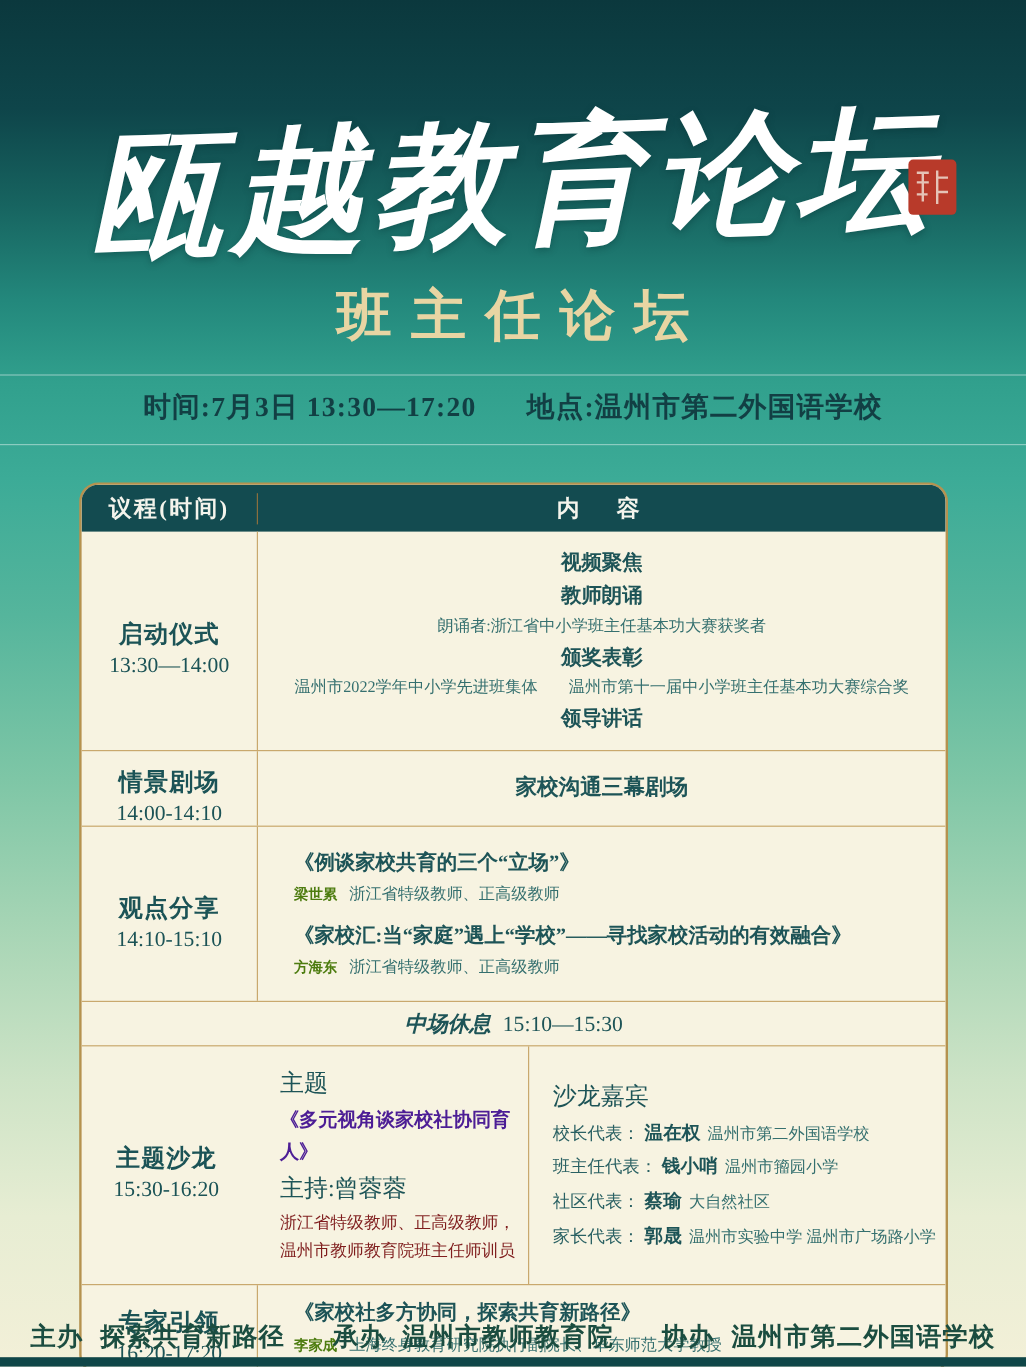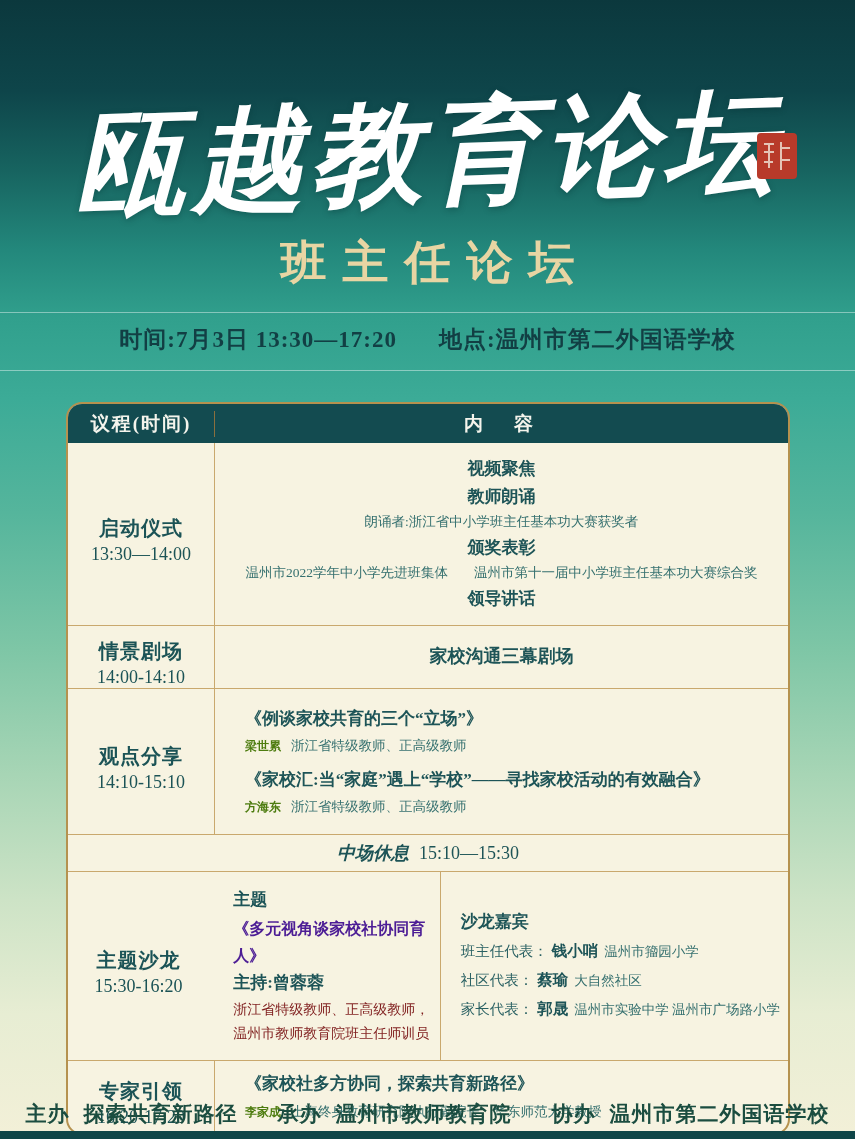--- a/index.html
+++ b/index.html
@@ -80,21 +80,21 @@
   .speaker-line:last-child { margin-bottom:0; }
   .speaker-name { font-weight:700; font-size:12px; color:#4d7c0f; margin-right:10px; }
   .speaker-title { font-size:13.5px; color:#35706f; }
   .break-cell { width:100%; display:flex; justify-content:center; align-items:center;
     gap:10px; font-size:18px; color:#1d5457; }
   .break-cell .bk-name { font-weight:700;font-style:italic; }
   .salon-left { width:237px; padding:14px 10px 14px 24px;
     display:flex; flex-direction:column; justify-content:center; }
   .salon-right { flex:1; border-left:1px solid #c9a86d; padding:12px 8px 12px 20px;
     display:flex; flex-direction:column; justify-content:center; }
-  .sl-h { font-weight:700; font-size:17px; line-height:1.7; color:#1d5457; }
+  .sl-h { font-weight:400; font-size:20px; line-height:1.7; color:#1d5457; }
   .sl-t { font-weight:700; font-size:16px; line-height:1.7; color:#4c1d95; }
   .sl-d { font-size:14px; line-height:1.7; color:#7f1d1d; }
   .guest-line { font-size:14.5px; line-height:1.85; white-space:nowrap; }
   .g-label { color:#2a6163; }
   .g-name { font-weight:700; color:#1d5457; margin:0 6px 0 4px; font-size:15.5px; }
   .g-org { color:#35706f; font-size:13.5px; }
   
   .footer {
     position:absolute; top:1100px; left:0; width:100%;
     display:flex; justify-content:center; gap:40px;
@@ -185,20 +185,21 @@
       </div>
       <div class="salon-left">
         <div class="sl-h">主题</div>
         <div class="sl-t">《多元视角谈家校社协同育人》</div>
         <div class="sl-h">主持:曾蓉蓉</div>
         <div class="sl-d">浙江省特级教师、正高级教师，</div>
         <div class="sl-d">温州市教师教育院班主任师训员</div>
       </div>
       <div class="salon-right">
         <div class="sl-h">沙龙嘉宾</div>
+        <div class="guest-line"><span class="g-label">校长代表：</span><span class="g-name">温在权</span><span class="g-org">温州市第二外国语学校</span></div>
         <div class="guest-line"><span class="g-label">班主任代表：</span><span class="g-name">钱小哨</span><span class="g-org">温州市籀园小学</span></div>
         <div class="guest-line"><span class="g-label">社区代表：</span><span class="g-name">蔡瑜</span><span class="g-org">大自然社区</span></div>
         <div class="guest-line"><span class="g-label">家长代表：</span><span class="g-name">郭晟</span><span class="g-org">温州市实验中学 温州市广场路小学</span></div>
       </div>
     </div>
 
     <div class="row row-expert">
       <div class="agenda">
         <div class="a-name">专家引领</div>
         <div class="a-time">16:20-17:20</div>

